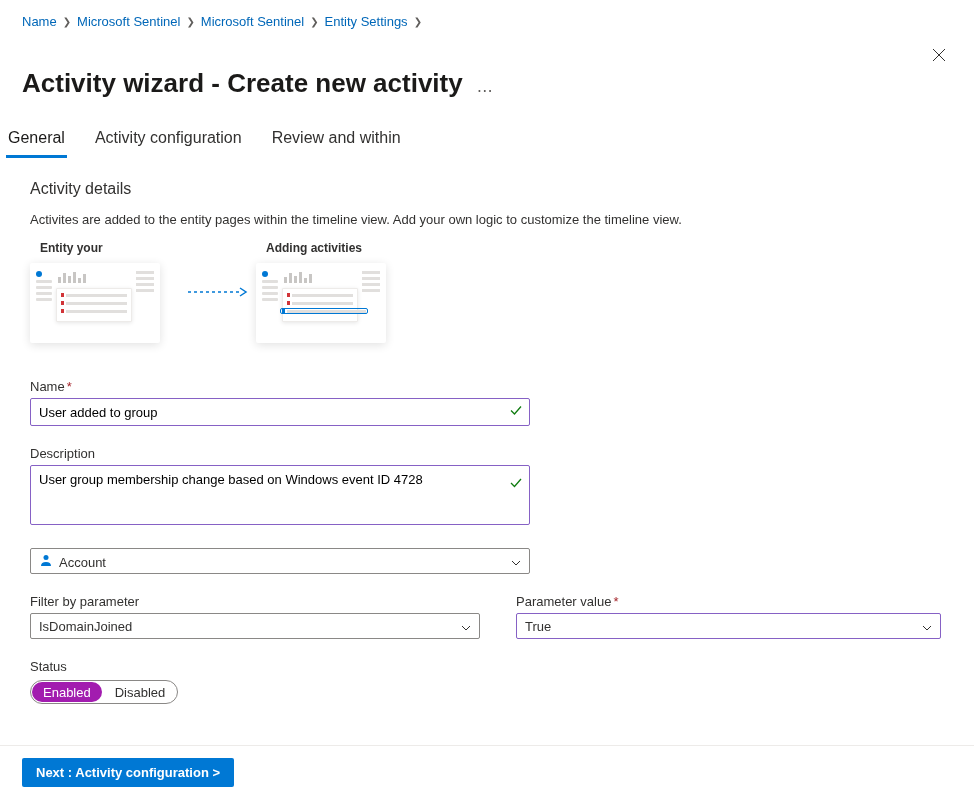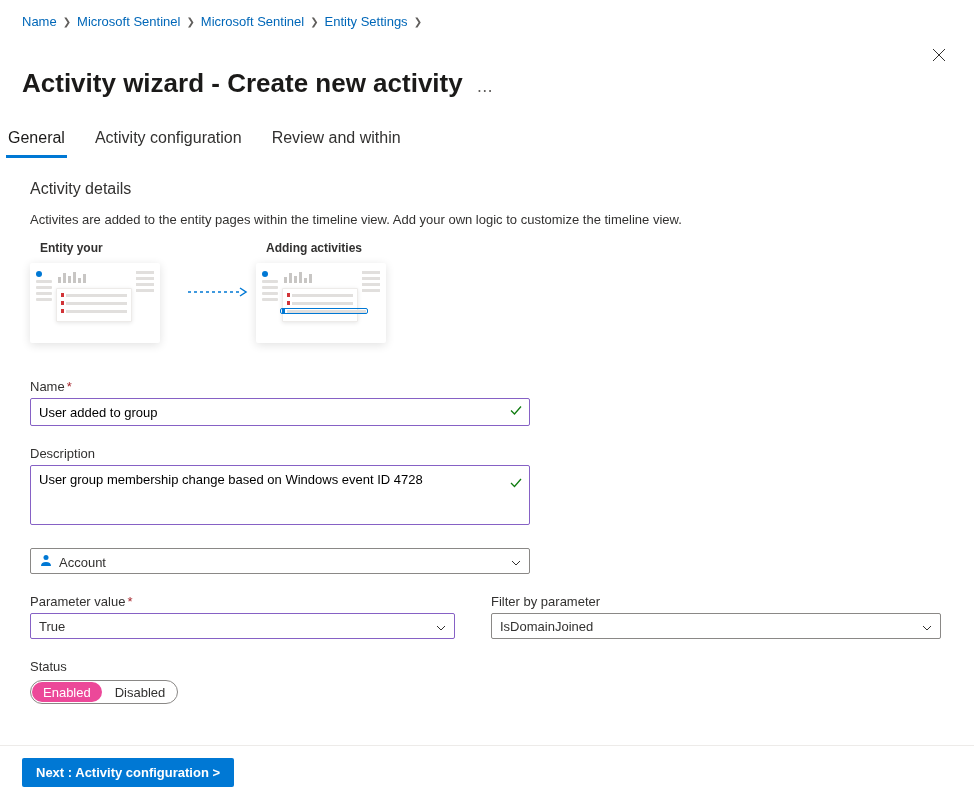--- a/index.html
+++ b/index.html
@@ -198,21 +198,21 @@
     margin-top: 2px;
   }
   .toggle-group .opt {
     padding: 3px 12px;
     font-size: 13px;
     cursor: pointer;
     display:flex;
     align-items:center;
   }
   .toggle-group .opt.active {
-    background: #ec4899;
+    background: #a21caf;
     color: #fff;
     border-radius: 12px;
     margin:1px;
     padding: 2px 11px;
   }
   .footer {
     position: absolute;
     left: 0;
     right: 0;
     bottom: 14px;
@@ -386,37 +386,37 @@
         <span>Account</span>
       </span>
       <span class="chev"><svg width="10" height="6" viewBox="0 0 10 6">
             <path d="M1 1 L5 5 L9 1" fill="none" stroke="#323130" stroke-width="1"></path>
           </svg></span>
     </div>
   </div>
 
   <div class="two-col form-row">
     <div class="col">
+      <label class="form-label">Filter by parameter</label>
+      <div class="filter-select">
+        <span>IsDomainJoined</span>
+        <span class="chev"><svg width="10" height="6" viewBox="0 0 10 6">
+              <path d="M1 1 L5 5 L9 1" fill="none" stroke="#323130" stroke-width="1"></path>
+            </svg></span>
+      </div>
+    </div>
+    <div class="col">
       <label class="form-label"><span>Parameter value</span><span class="req">*</span></label>
       <div class="param-select">
         <span>True</span>
         <span class="chev"><svg width="10" height="6" viewBox="0 0 10 6">
               <path d="M1 1 L5 5 L9 1" fill="none" stroke="#323130" stroke-width="1"></path>
             </svg></span>
       </div>
     </div>
-    <div class="col">
-      <label class="form-label">Filter by parameter</label>
-      <div class="filter-select">
-        <span>IsDomainJoined</span>
-        <span class="chev"><svg width="10" height="6" viewBox="0 0 10 6">
-              <path d="M1 1 L5 5 L9 1" fill="none" stroke="#323130" stroke-width="1"></path>
-            </svg></span>
-      </div>
-    </div>
   </div>
 
   <div class="form-row">
     <label class="form-label">Status</label>
     <div class="toggle-group">
       <div class="opt active">Enabled</div>
       <div class="opt">Disabled</div>
     </div>
   </div>
 </div>

